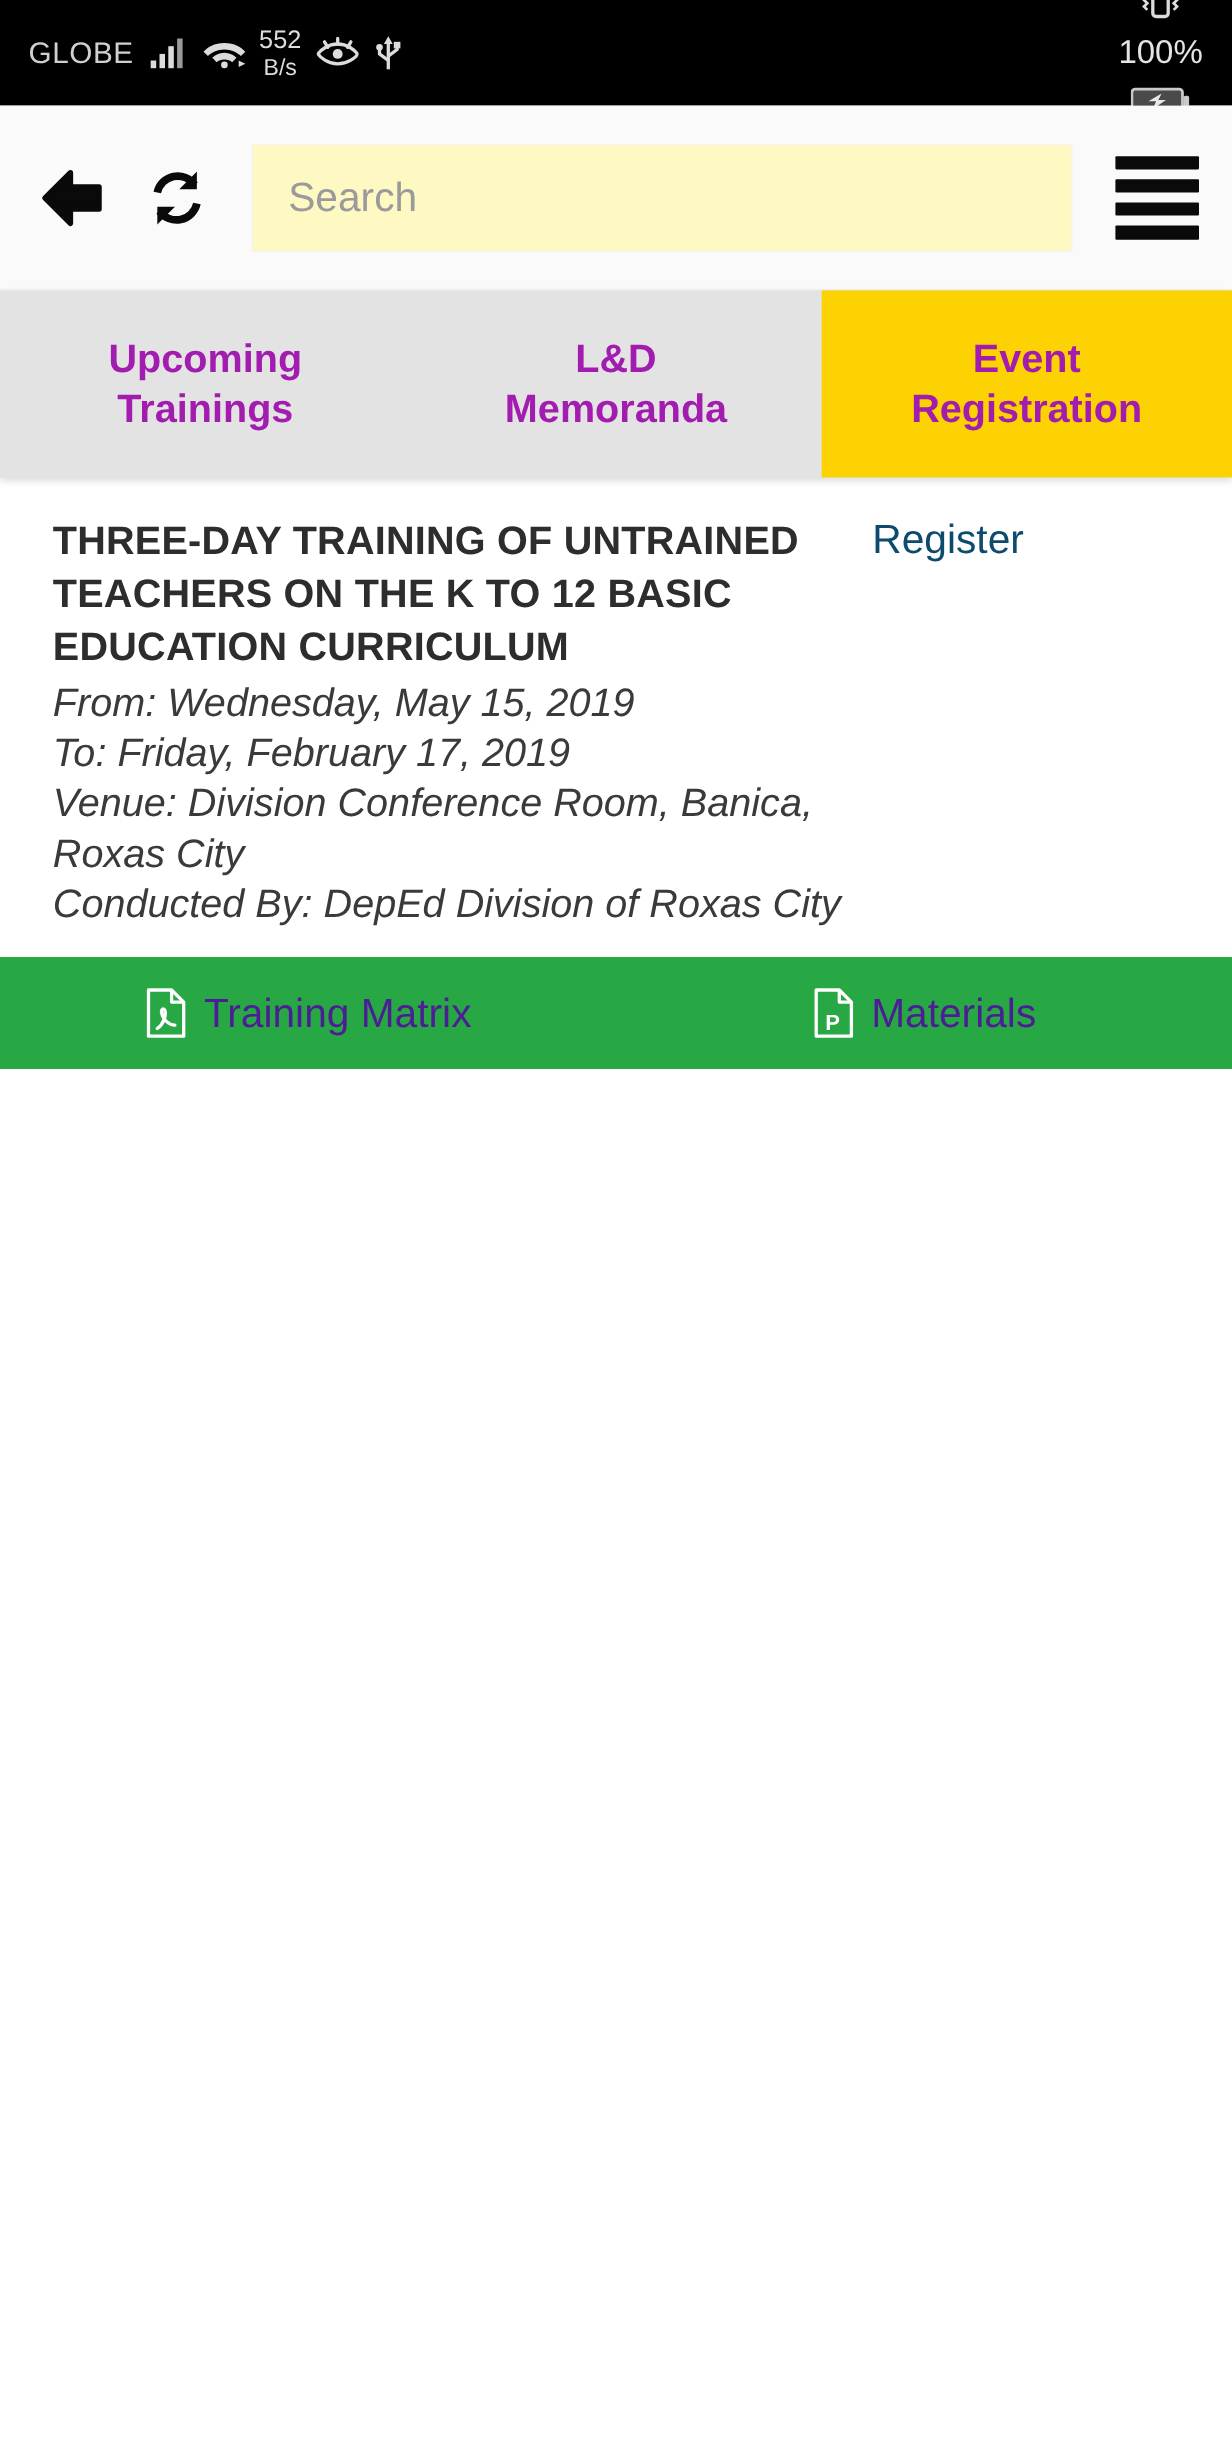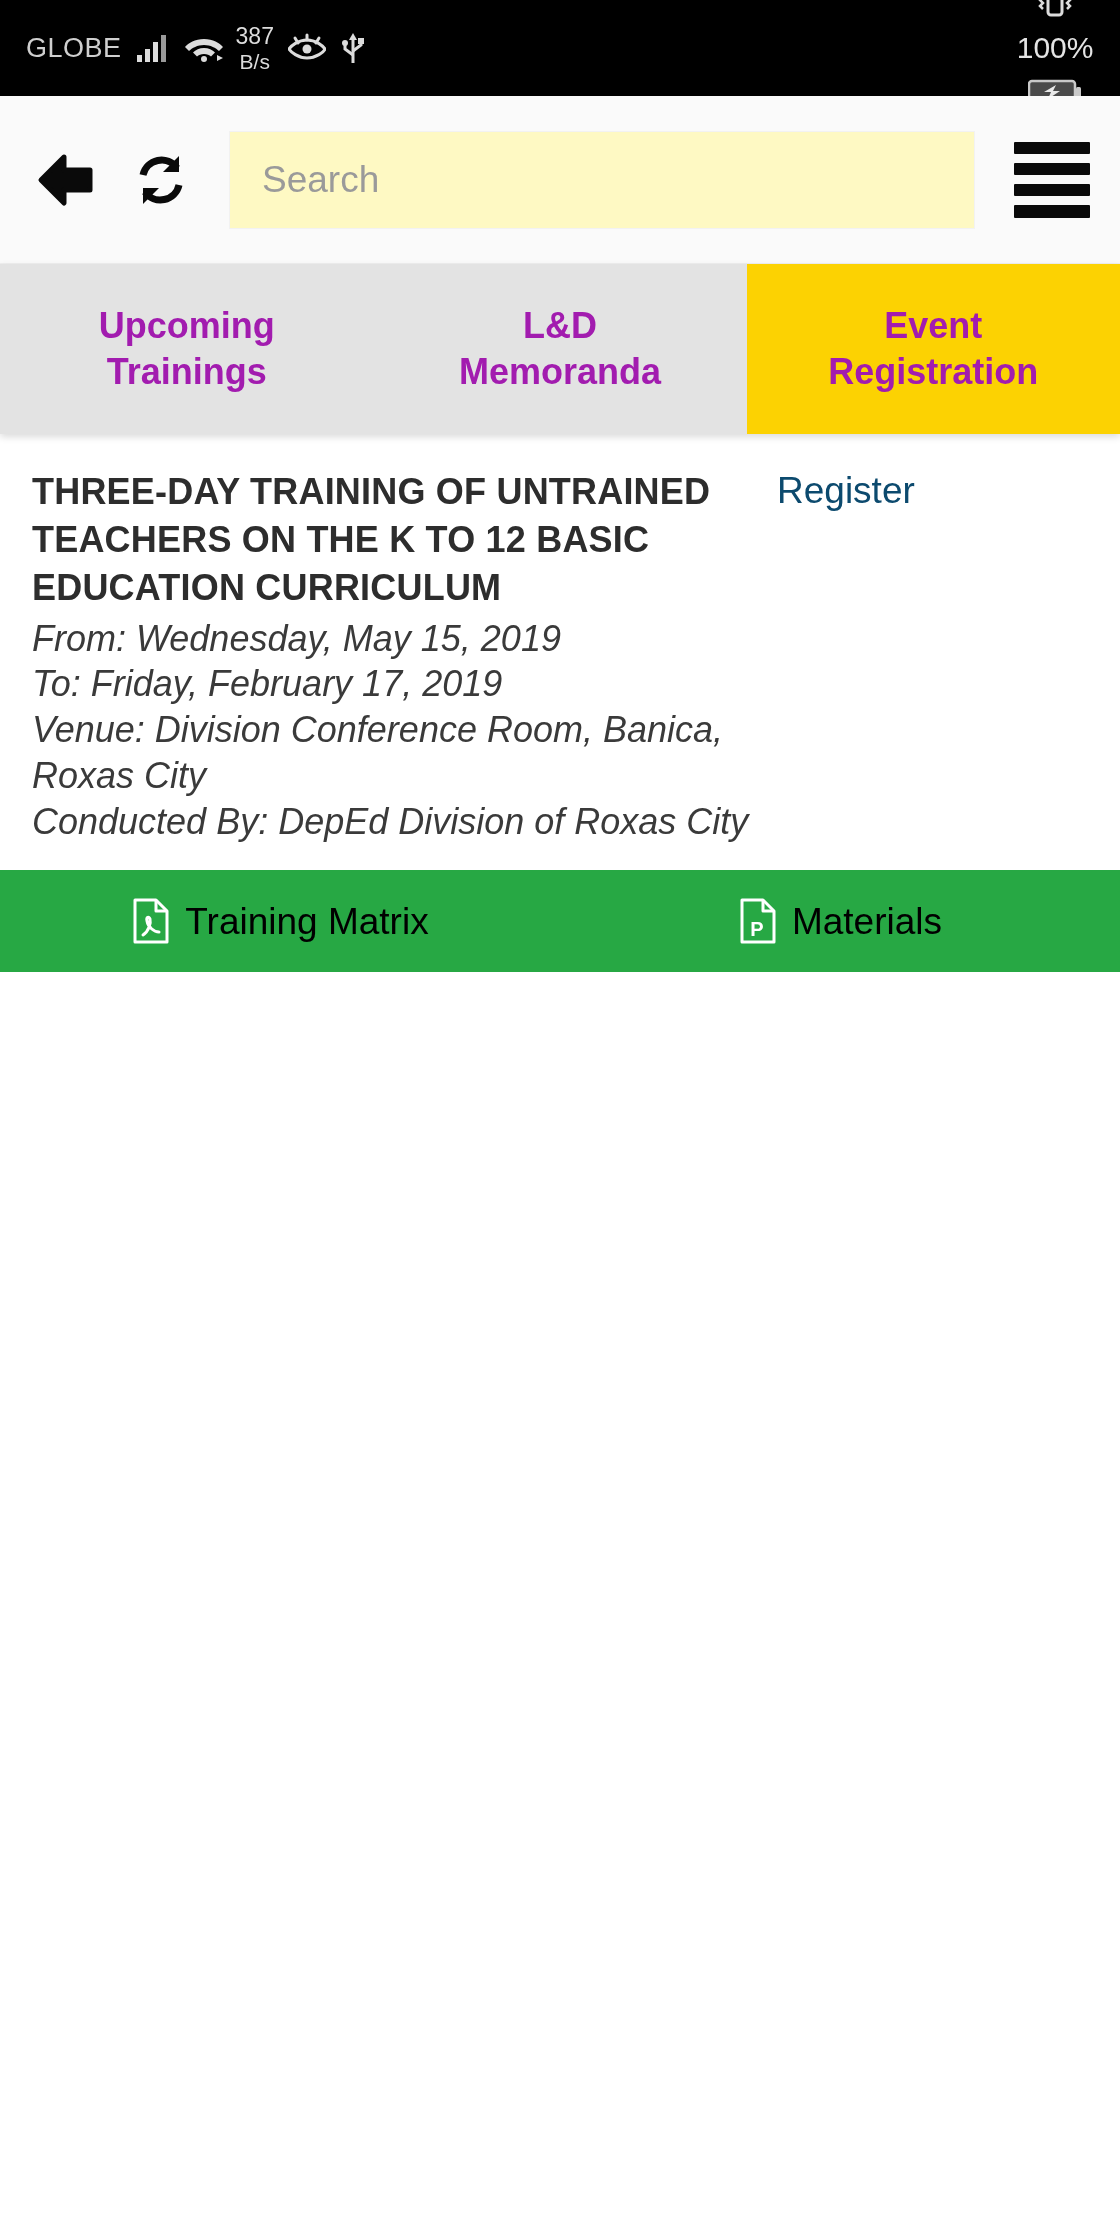--- a/index.html
+++ b/index.html
@@ -99,21 +99,21 @@
     font-weight:bold;
     color:#a21caf;
     line-height:1.28;
     text-align:center;
     cursor:pointer;
     padding:0 6px;
   }
   .tab.active { background:#fcd202; }
 
   
-  .content { background:#ffffff; padding:34px 44px 26px 32px; }
+  .content { background:#ffffff; padding:34px 44px 26px 48px; }
   .card-head { display:flex; align-items:flex-start; }
   .card-title {
     flex:1 1 auto;
     font-size:36px;
     font-weight:bold;
     color:#2d2d2d;
     line-height:1.33;
     letter-spacing:.2px;
     text-transform:uppercase;
     max-width:745px;
@@ -141,21 +141,21 @@
     background:#27a844;
     display:flex;
     align-items:center;
   }
   .action {
     flex:1 1 0;
     display:flex;
     align-items:center;
     justify-content:center;
     gap:14px;
-    color:#000000;
+    color:#4c1d95;
     font-size:37px;
     cursor:pointer;
   }
   .action .flabel { line-height:1; }
 
   .filler { background:#ffffff; flex:1 1 auto; }
   .screen { display:flex; flex-direction:column; height:2240px; }
 </style>
 </head>
 <body>
@@ -178,21 +178,21 @@
       <span>
         <svg class="ic" width="40" height="30" viewBox="0 0 40 30">
           <path d="M20 6 C11 6 4.5 10 1 14 l4 4 C8 15 13.5 12 20 12 c6.5 0 12 3 15 6 l4-4 C35.5 10 29 6 20 6 z" fill="#dcdcdc"></path>
           <path d="M20 15 c-4.5 0-8.5 2-11 4.5 l4 4 C14.5 22 17 21 20 21 c3 0 5.5 1 7 2.5 l4-4 C28.5 17 24.5 15 20 15 z" fill="#dcdcdc"></path>
           <circle cx="20" cy="26" r="3" fill="#dcdcdc"></circle>
           <path d="M33 22 l6 3 -6 3 z" fill="#dcdcdc"></path>
         </svg>
       </span>
 
       <span class="netspeed">
-        <span class="n">387</span>
+        <span class="n">552</span>
         <span class="u">B/s</span>
       </span>
 
       <span>
         <svg class="ic" width="38" height="30" viewBox="0 0 38 30">
           <path d="M19 7 C10 7 3 13 1 16 c2 3 9 9 18 9 s17-6 18-9 C35 13 28 7 19 7 z" fill="none" stroke="#dcdcdc" stroke-width="3"></path>
           <circle cx="19" cy="16" r="4.5" fill="#dcdcdc"></circle>
           <path d="M7 5 l3 5 M19 2 l0 5 M31 5 l-3 5" stroke="#dcdcdc" stroke-width="3" stroke-linecap="round"></path>
         </svg>
       </span>

